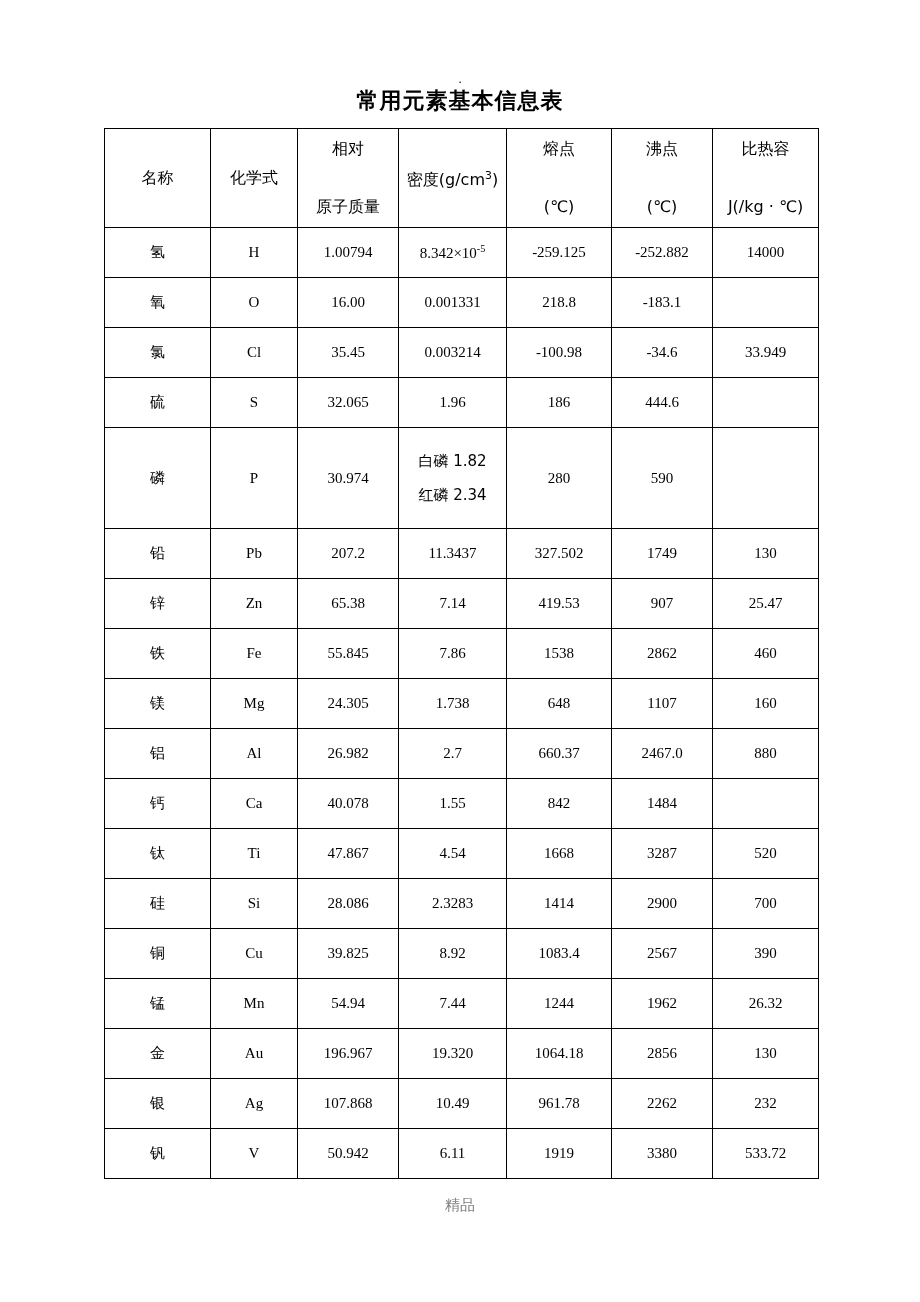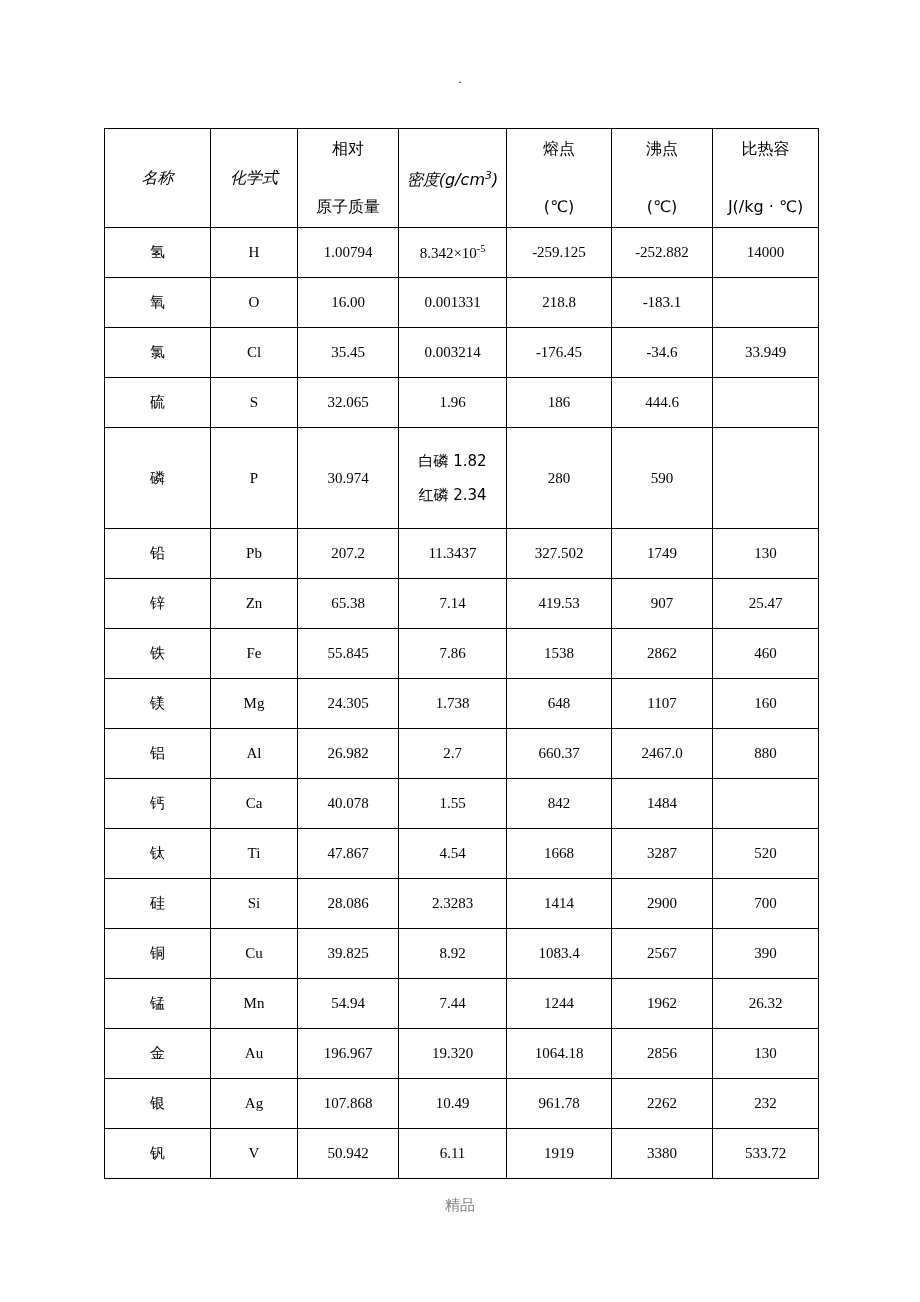--- a/index.html
+++ b/index.html
@@ -74,21 +74,20 @@
   .hdr-stack {
     display: flex;
     flex-direction: column;
     justify-content: center;
     align-items: center;
     gap: 38px;
     line-height: 20px;
   }
   .hdr-single {
     line-height: 20px;
-    font-style: italic;
   }
   .col-name    { width: 106px; }
   .col-formula { width: 87px; }
   .col-mass    { width: 101px; }
   .col-density { width: 108px; }
   .col-melt    { width: 105px; }
   .col-boil    { width: 101px; }
   .col-heat    { width: 106px; }
   .cn {
     font-family: "DejaVu Sans", "Liberation Sans", sans-serif;
@@ -118,20 +117,21 @@
     font-family: Liberation Sans, sans-serif;
   }
 </style>
 </head>
 <body>
 
 <div class="page">
 
   <div class="header-dot">.</div>
 
+  <div class="doc-title">常用元素基本信息表</div>
 
   <table class="element-table">
     <colgroup>
       <col class="col-name">
         <col class="col-formula">
         <col class="col-mass">
       <col class="col-density">
         <col class="col-melt">
         <col class="col-boil">
         <col class="col-heat">
@@ -190,21 +190,21 @@
           <td>0.001331</td>
           <td>218.8</td>
           <td>-183.1</td>
           <td></td>
         </tr>
         <tr>
           <td class="cn">氯</td>
           <td>Cl</td>
           <td>35.45</td>
           <td>0.003214</td>
-          <td>-176.45</td>
+          <td>-100.98</td>
           <td>-34.6</td>
           <td>33.949</td>
         </tr>
         <tr>
           <td class="cn">硫</td>
           <td>S</td>
           <td>32.065</td>
           <td>1.96</td>
           <td>186</td>
           <td>444.6</td>

